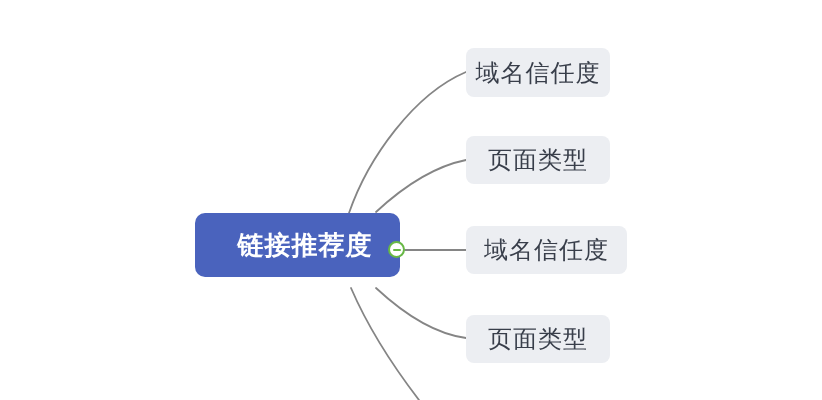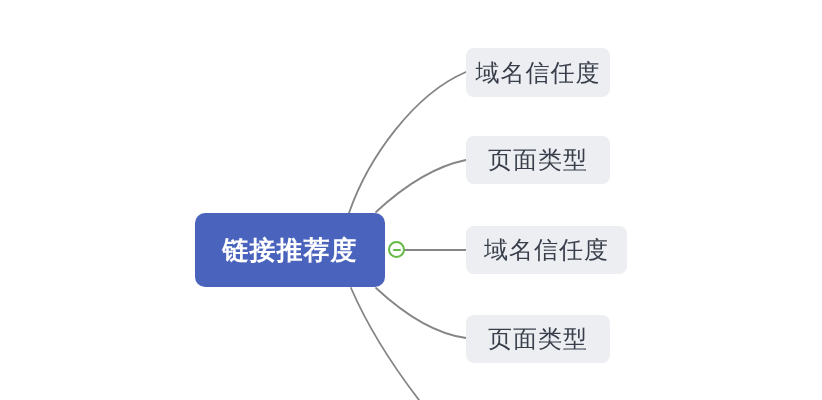--- a/index.html
+++ b/index.html
@@ -26,27 +26,28 @@
     fill: none;
     stroke: var(--connector, #858585);
     stroke-width: 1.8;
     stroke-linecap: round;
   }
   .root-node {
     position: absolute;
     left: 195px;
     top: 213px;
     width: 190px;
-    height: 74px;
+    height: 64px;
     background: var(--root_bg, #4a63bd);
     border-radius: 10px;
     display: flex;
     align-items: center;
     justify-content: center;
     cursor: pointer;
+    padding-left: 15px;
   }
   .root-node span {
     color: var(--root_text, #ffffff);
     font-size: 26px;
     font-weight: bold;
     letter-spacing: 1px;
     white-space: nowrap;
   }
   .branch-node {
     position: absolute;

